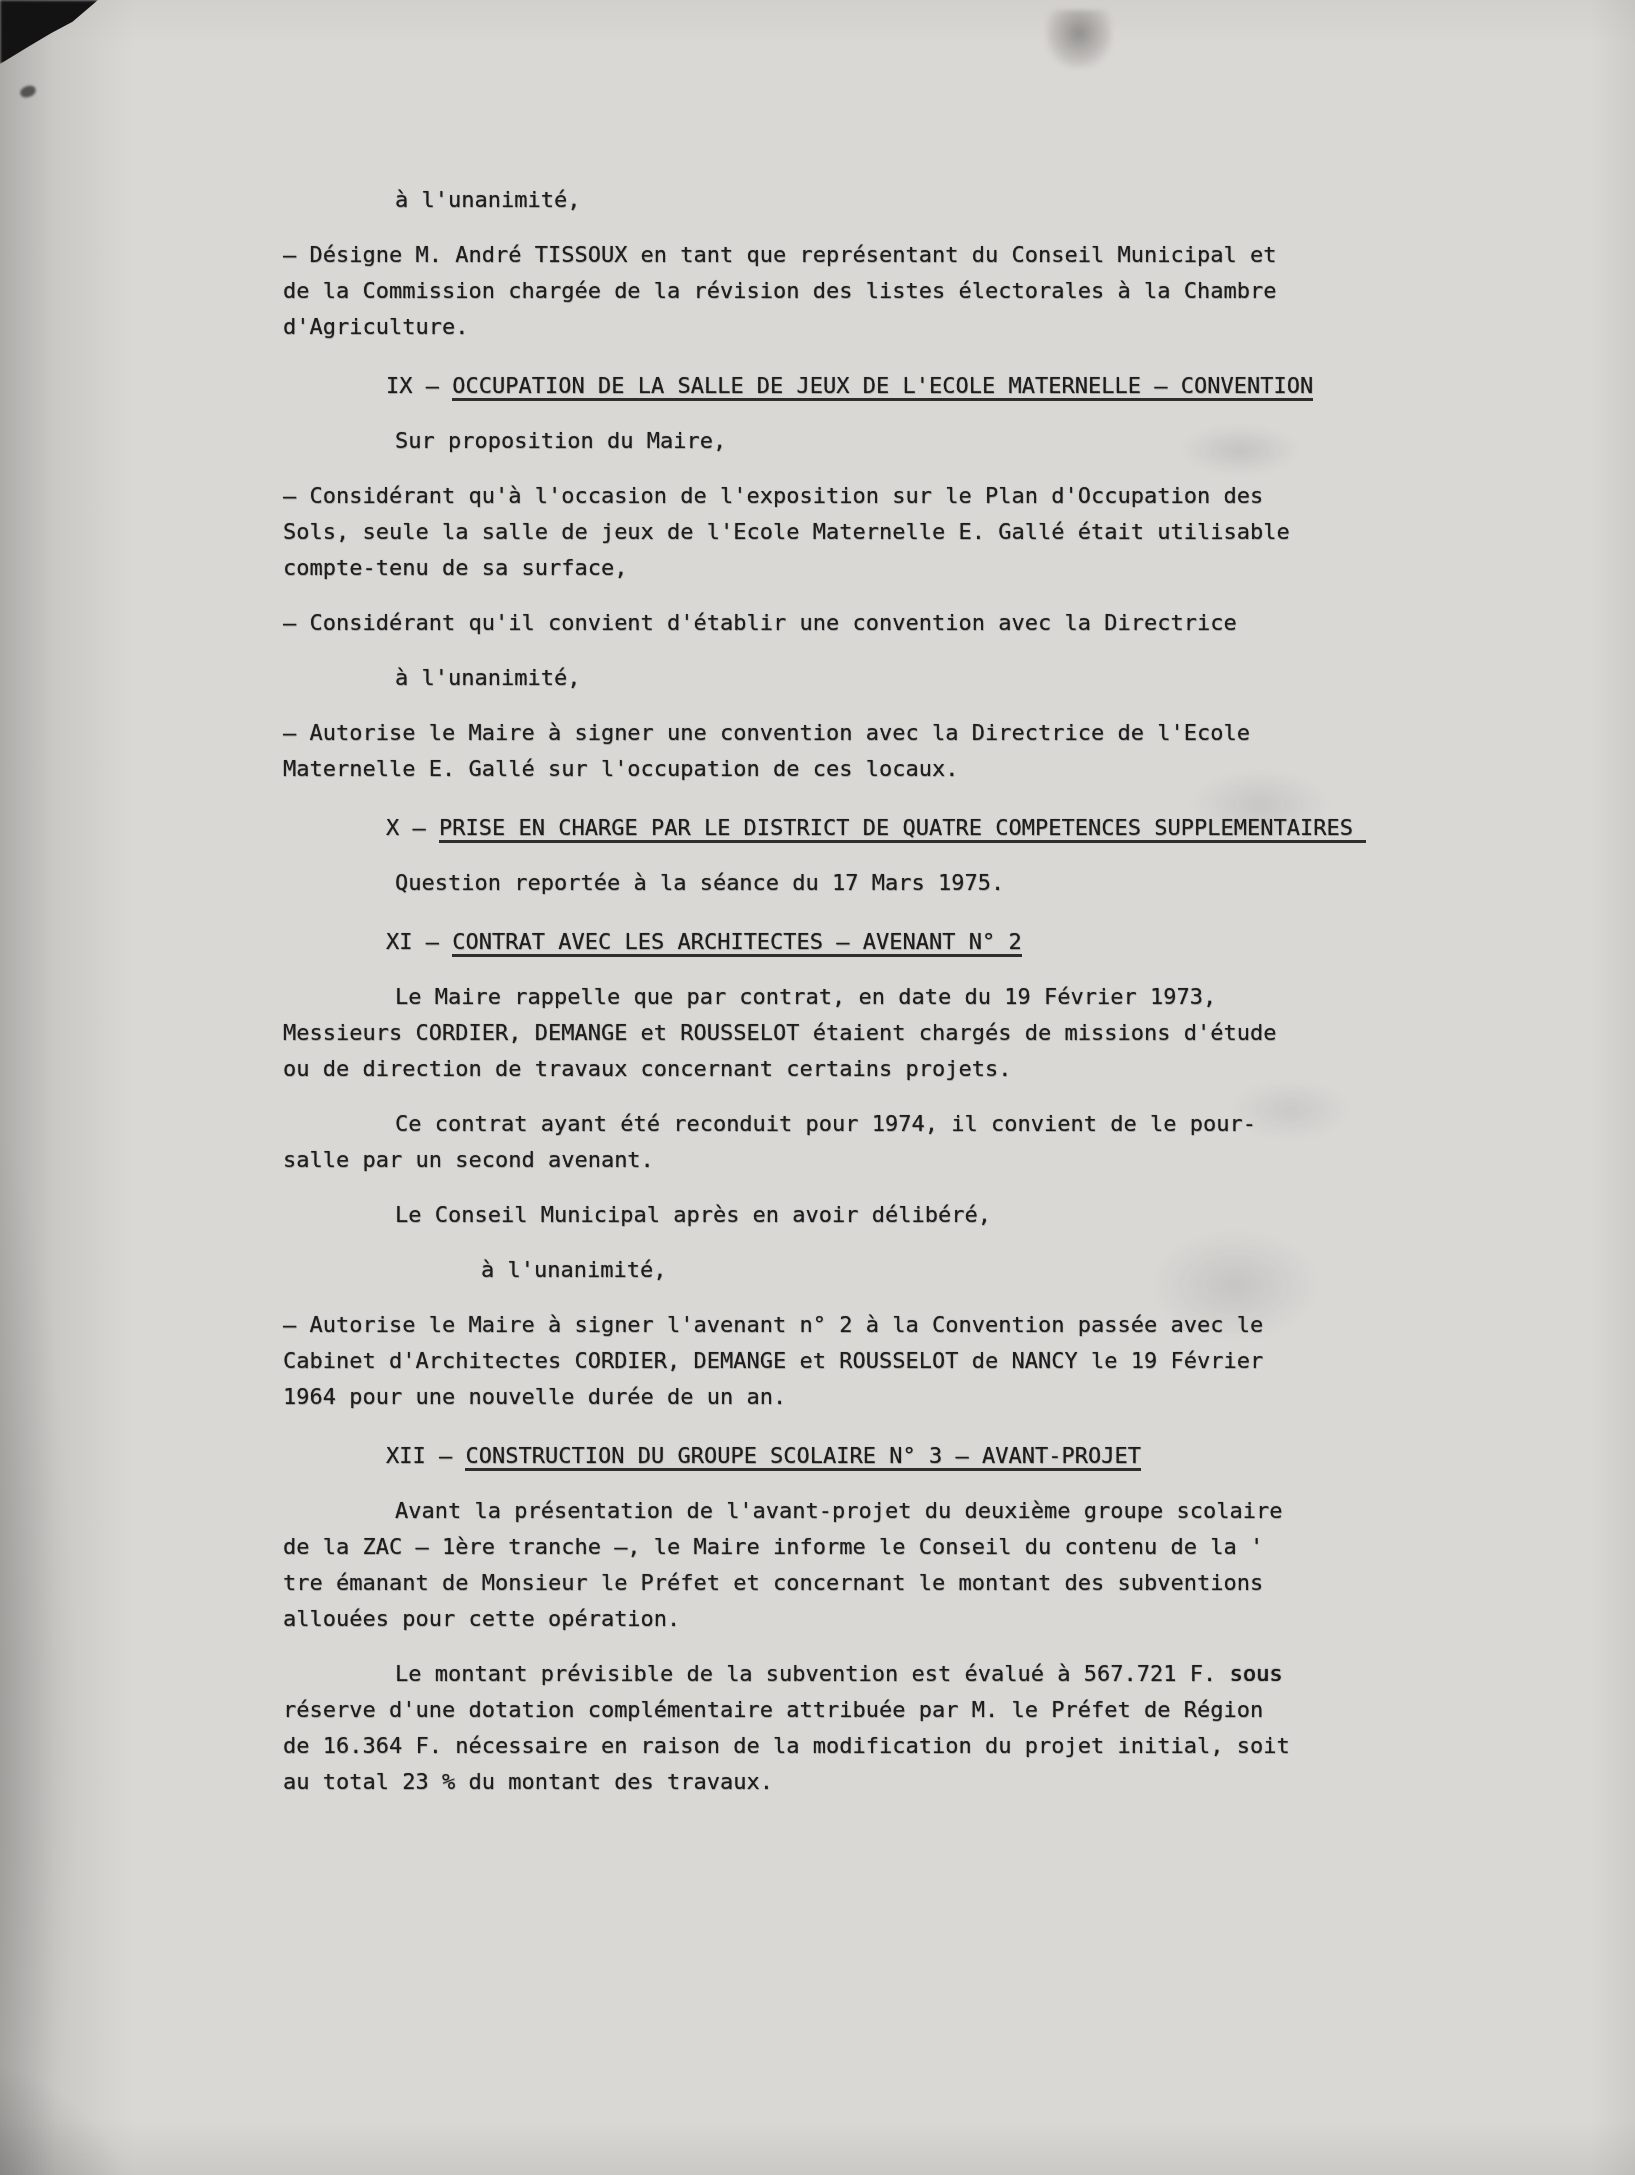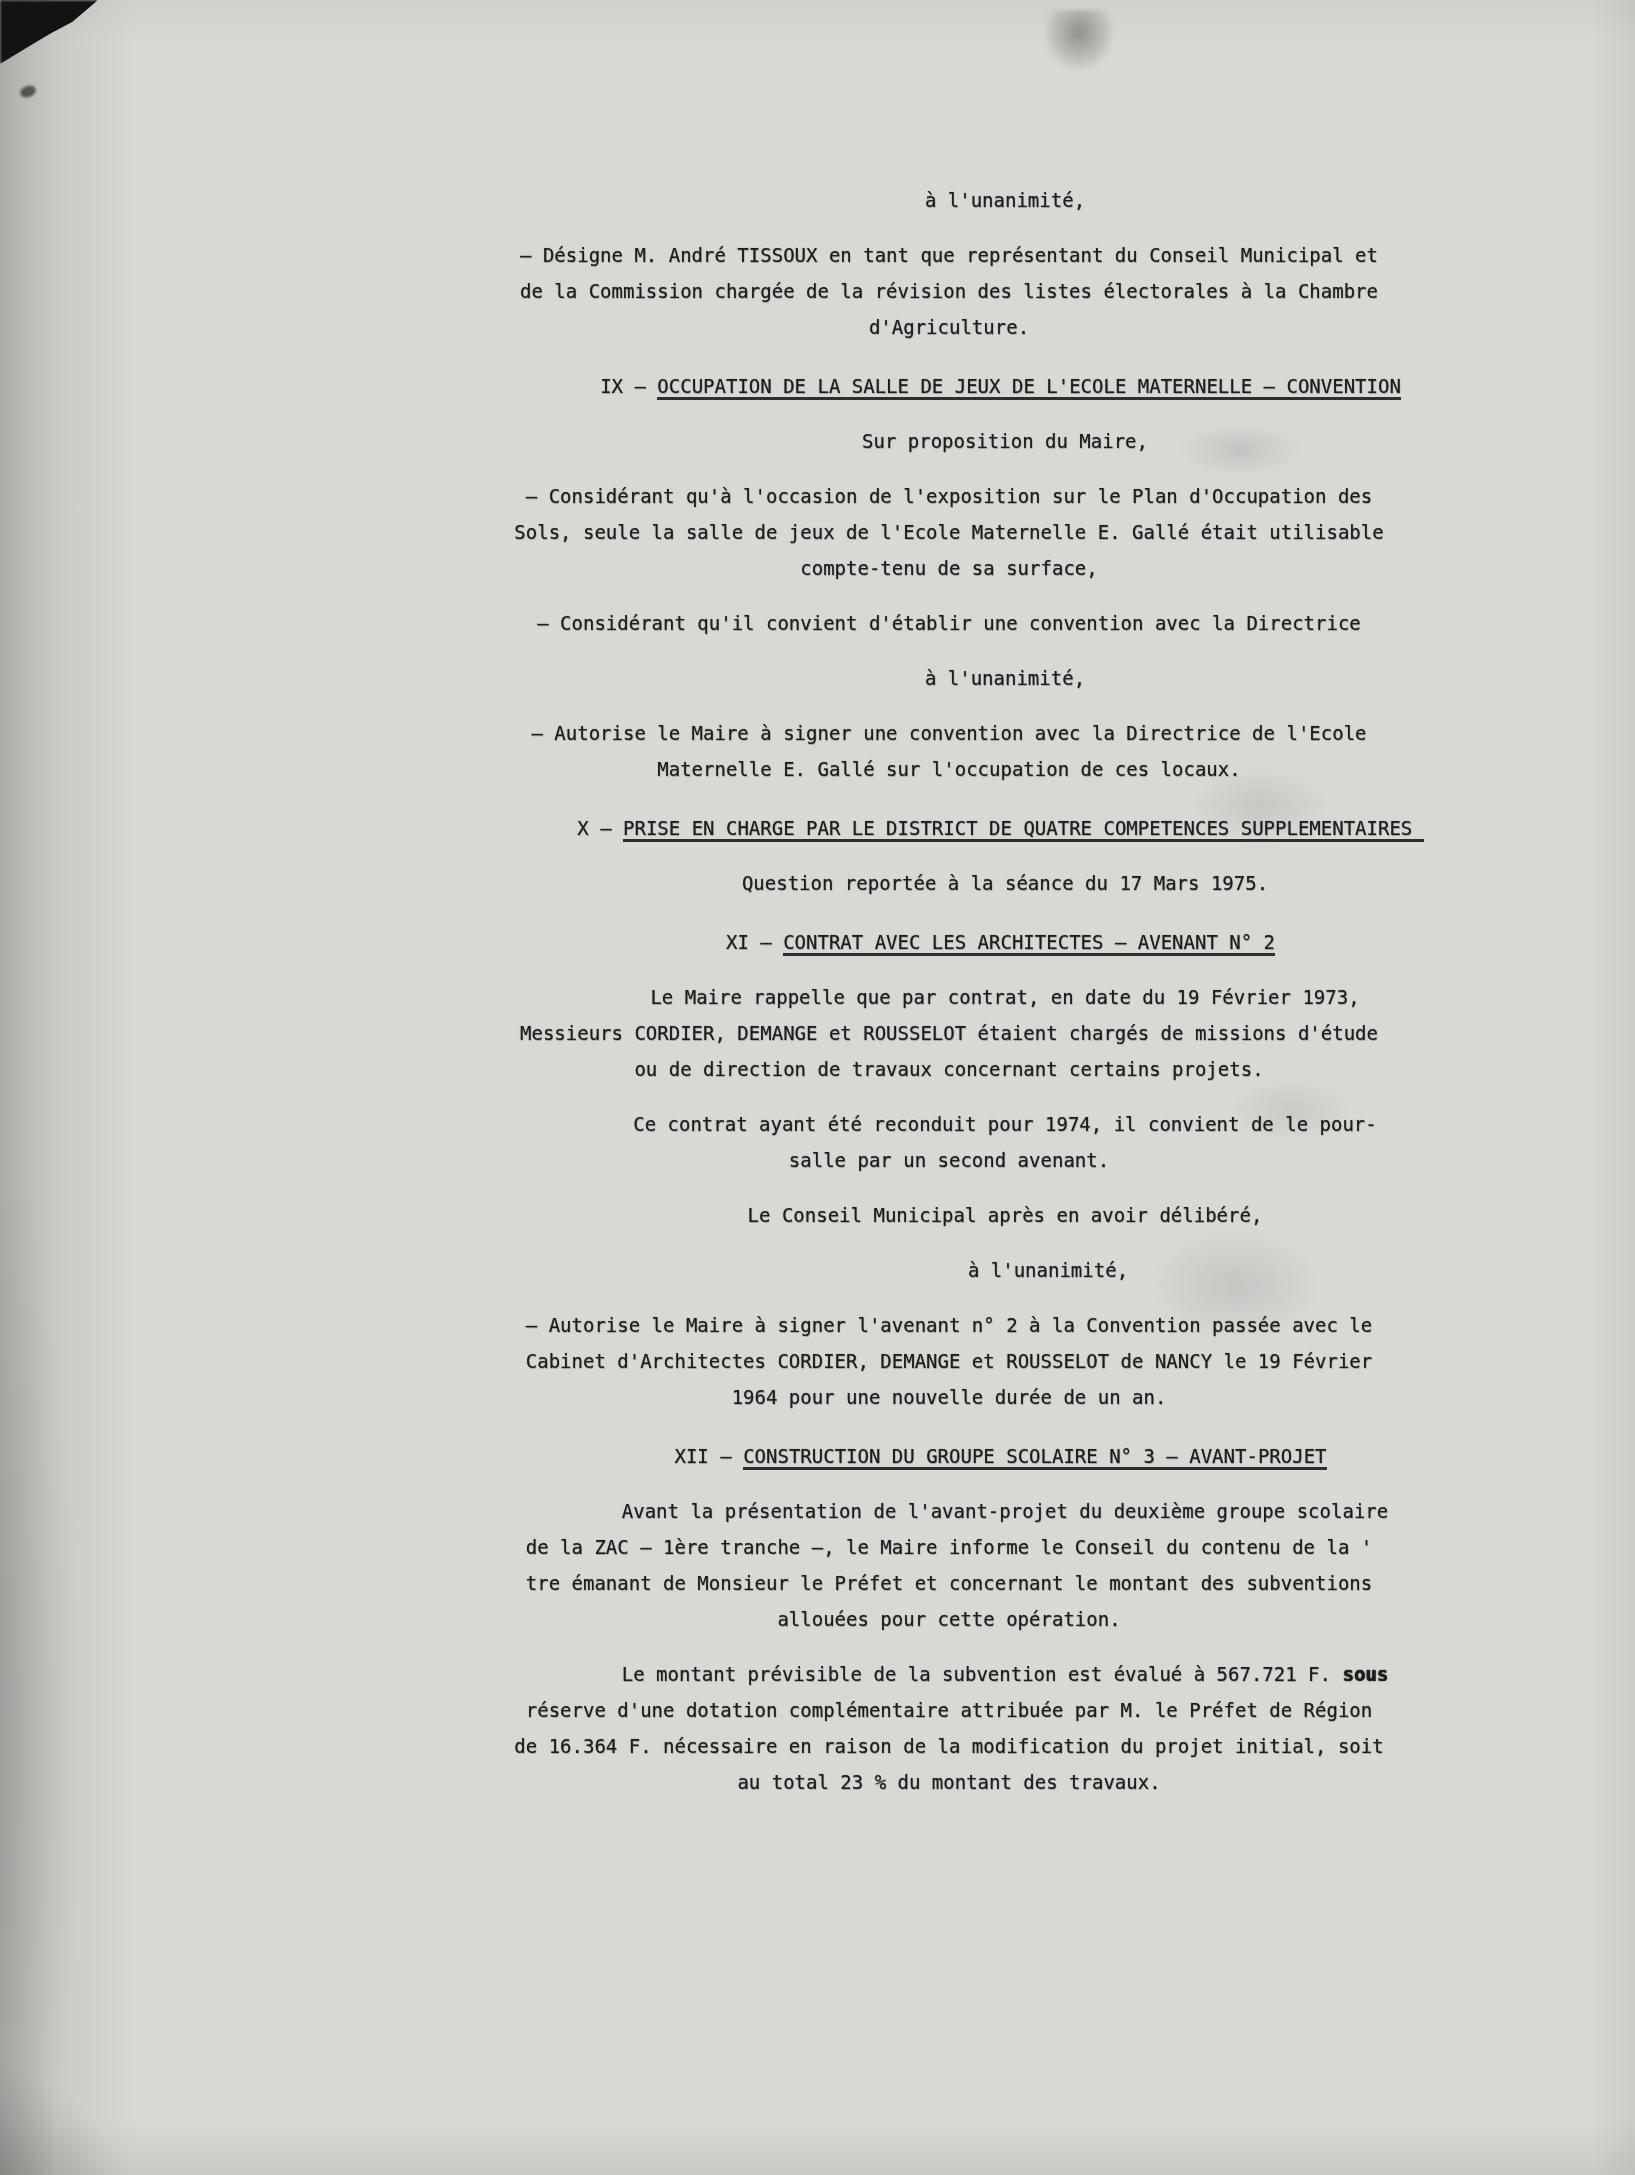--- a/index.html
+++ b/index.html
@@ -61,40 +61,39 @@
   .ghost-4 { left: 1230px; top: 1080px; width: 120px; height: 60px;
     background: radial-gradient(ellipse, rgba(70,70,70,.10), transparent 70%); }
 
   
   .doc {
     position: absolute;
     left: 0; top: 0;
     width: 100%;
     box-sizing: border-box;
     padding: 182px 20px 0 283px;
-    font-size: 19px;
+    font-size: 22px;
     line-height: 36px;
     color: #1d1d1d;
-    text-align: center;
   }
   .tline {
     white-space: pre;
     text-shadow: 0 0 1px rgba(25,25,25,.55), 0.5px 0.5px 0.6px rgba(25,25,25,.22);
   }
   .block { margin: 0 0 19px 0; }
   .block.heading { margin-top: 23px; padding-left: 103px; }
   .block.heading .title {
     border-bottom: 3px solid rgba(22,22,22,.88);
     padding-bottom: 0;
   }
   .para.fi .tline:first-child { padding-left: 112px; }
   .indent1 { padding-left: 112px; }
   .indent2 { padding-left: 198px; }
   .heavy {
-    font-weight: 700;
+    font-weight: 400;
     text-shadow: 0 0 1.6px rgba(0,0,0,.85), 0.6px 0 0 rgba(0,0,0,.7);
   }
 </style>
 </head>
 <body>
 
 <div class="page">
   <div class="corner-mark"></div>
   <div class="corner-dot"></div>
   <div class="smudge-tr"></div>

